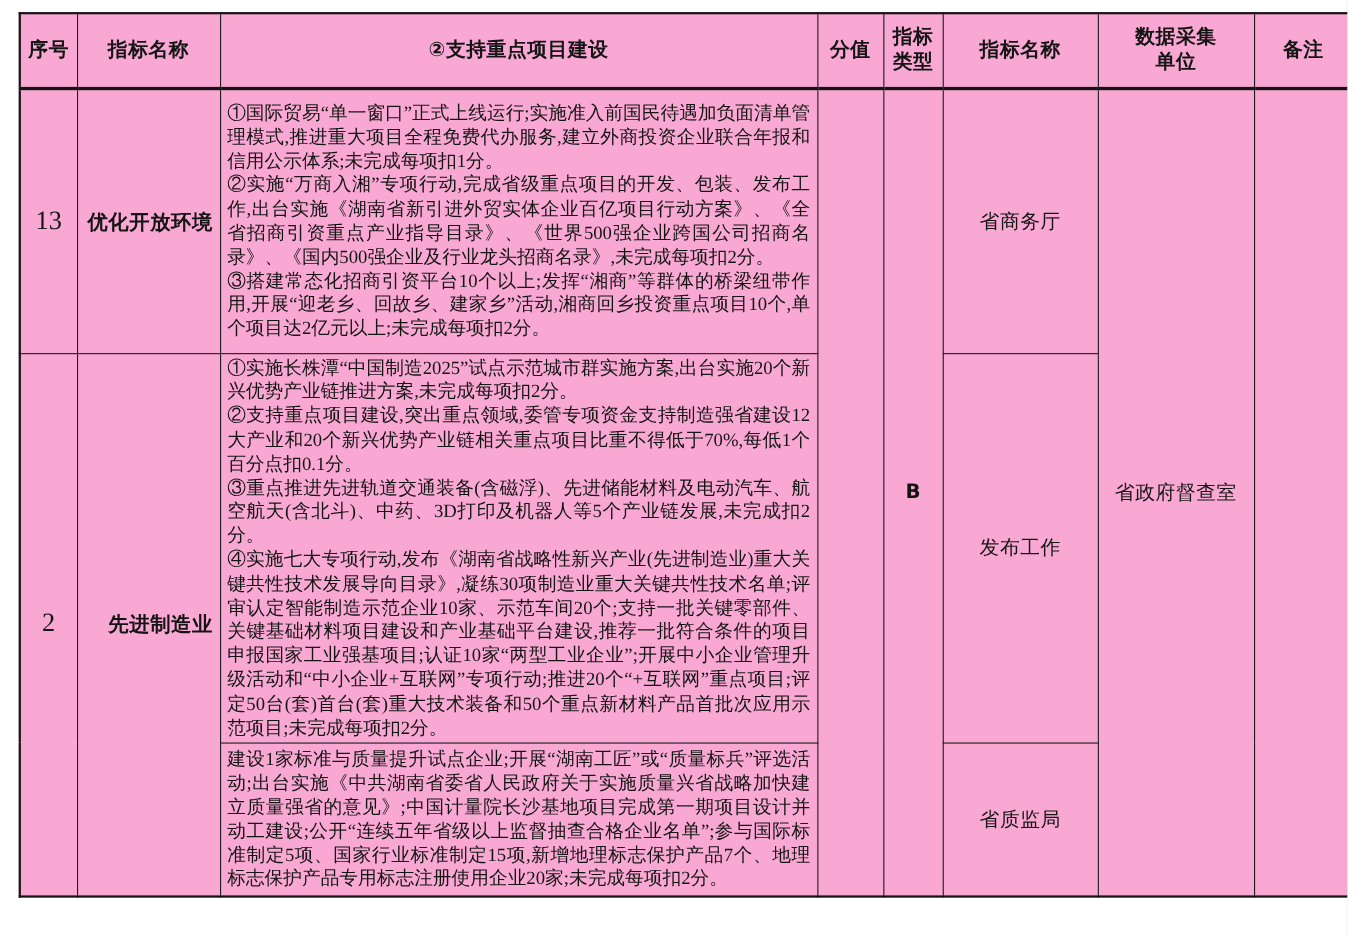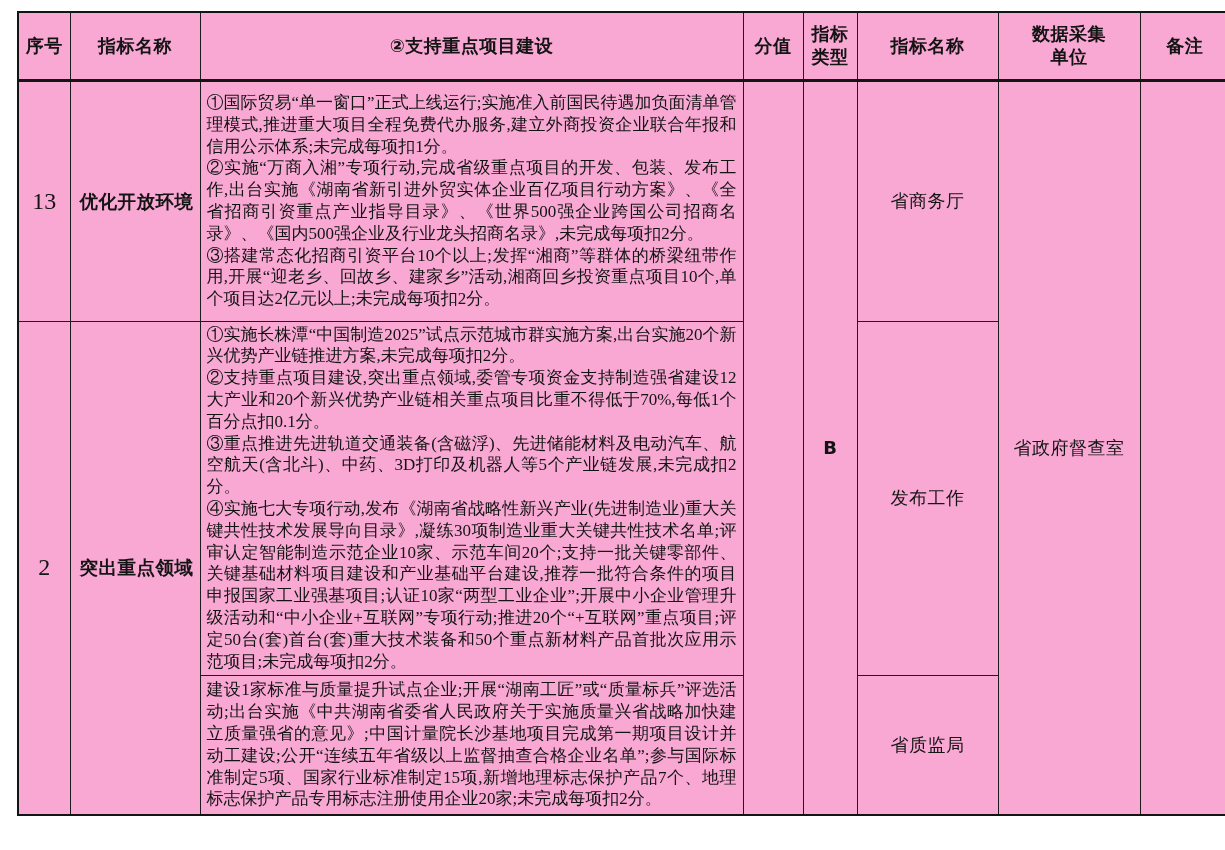--- a/index.html
+++ b/index.html
@@ -129,21 +129,21 @@
 ②实施“万商入湘”专项行动,完成省级重点项目的开发、包装、发布工作,出台实施《湖南省新引进外贸实体企业百亿项目行动方案》、《全省招商引资重点产业指导目录》、《世界500强企业跨国公司招商名录》、《国内500强企业及行业龙头招商名录》,未完成每项扣2分。
 ③搭建常态化招商引资平台10个以上;发挥“湘商”等群体的桥梁纽带作用,开展“迎老乡、回故乡、建家乡”活动,湘商回乡投资重点项目10个,单个项目达2亿元以上;未完成每项扣2分。</td>
         <td class="score-cell" rowspan="3"></td>
         <td class="type-cell" rowspan="3">B</td>
         <td class="unit">省商务厅</td>
         <td class="unit" rowspan="3">省政府督查室</td>
         <td class="remark-cell" rowspan="3"></td>
       </tr>
       <tr class="row-14a">
         <td class="seq" rowspan="2">2</td>
-        <td class="iname" rowspan="2">突出重点领域</td>
+        <td class="iname" rowspan="2">先进制造业</td>
         <td class="content">①实施长株潭“中国制造2025”试点示范城市群实施方案,出台实施20个新兴优势产业链推进方案,未完成每项扣2分。
 ②支持重点项目建设,突出重点领域,委管专项资金支持制造强省建设12大产业和20个新兴优势产业链相关重点项目比重不得低于70%,每低1个百分点扣0.1分。
 ③重点推进先进轨道交通装备(含磁浮)、先进储能材料及电动汽车、航空航天(含北斗)、中药、3D打印及机器人等5个产业链发展,未完成扣2分。
 ④实施七大专项行动,发布《湖南省战略性新兴产业(先进制造业)重大关键共性技术发展导向目录》,凝练30项制造业重大关键共性技术名单;评审认定智能制造示范企业10家、示范车间20个;支持一批关键零部件、关键基础材料项目建设和产业基础平台建设,推荐一批符合条件的项目申报国家工业强基项目;认证10家“两型工业企业”;开展中小企业管理升级活动和“中小企业+互联网”专项行动;推进20个“+互联网”重点项目;评定50台(套)首台(套)重大技术装备和50个重点新材料产品首批次应用示范项目;未完成每项扣2分。</td>
         <td class="unit">发布工作</td>
       </tr>
       <tr class="row-14b">
         <td class="content">建设1家标准与质量提升试点企业;开展“湖南工匠”或“质量标兵”评选活动;出台实施《中共湖南省委省人民政府关于实施质量兴省战略加快建立质量强省的意见》;中国计量院长沙基地项目完成第一期项目设计并动工建设;公开“连续五年省级以上监督抽查合格企业名单”;参与国际标准制定5项、国家行业标准制定15项,新增地理标志保护产品7个、地理标志保护产品专用标志注册使用企业20家;未完成每项扣2分。</td>
         <td class="unit">省质监局</td>
       </tr>

